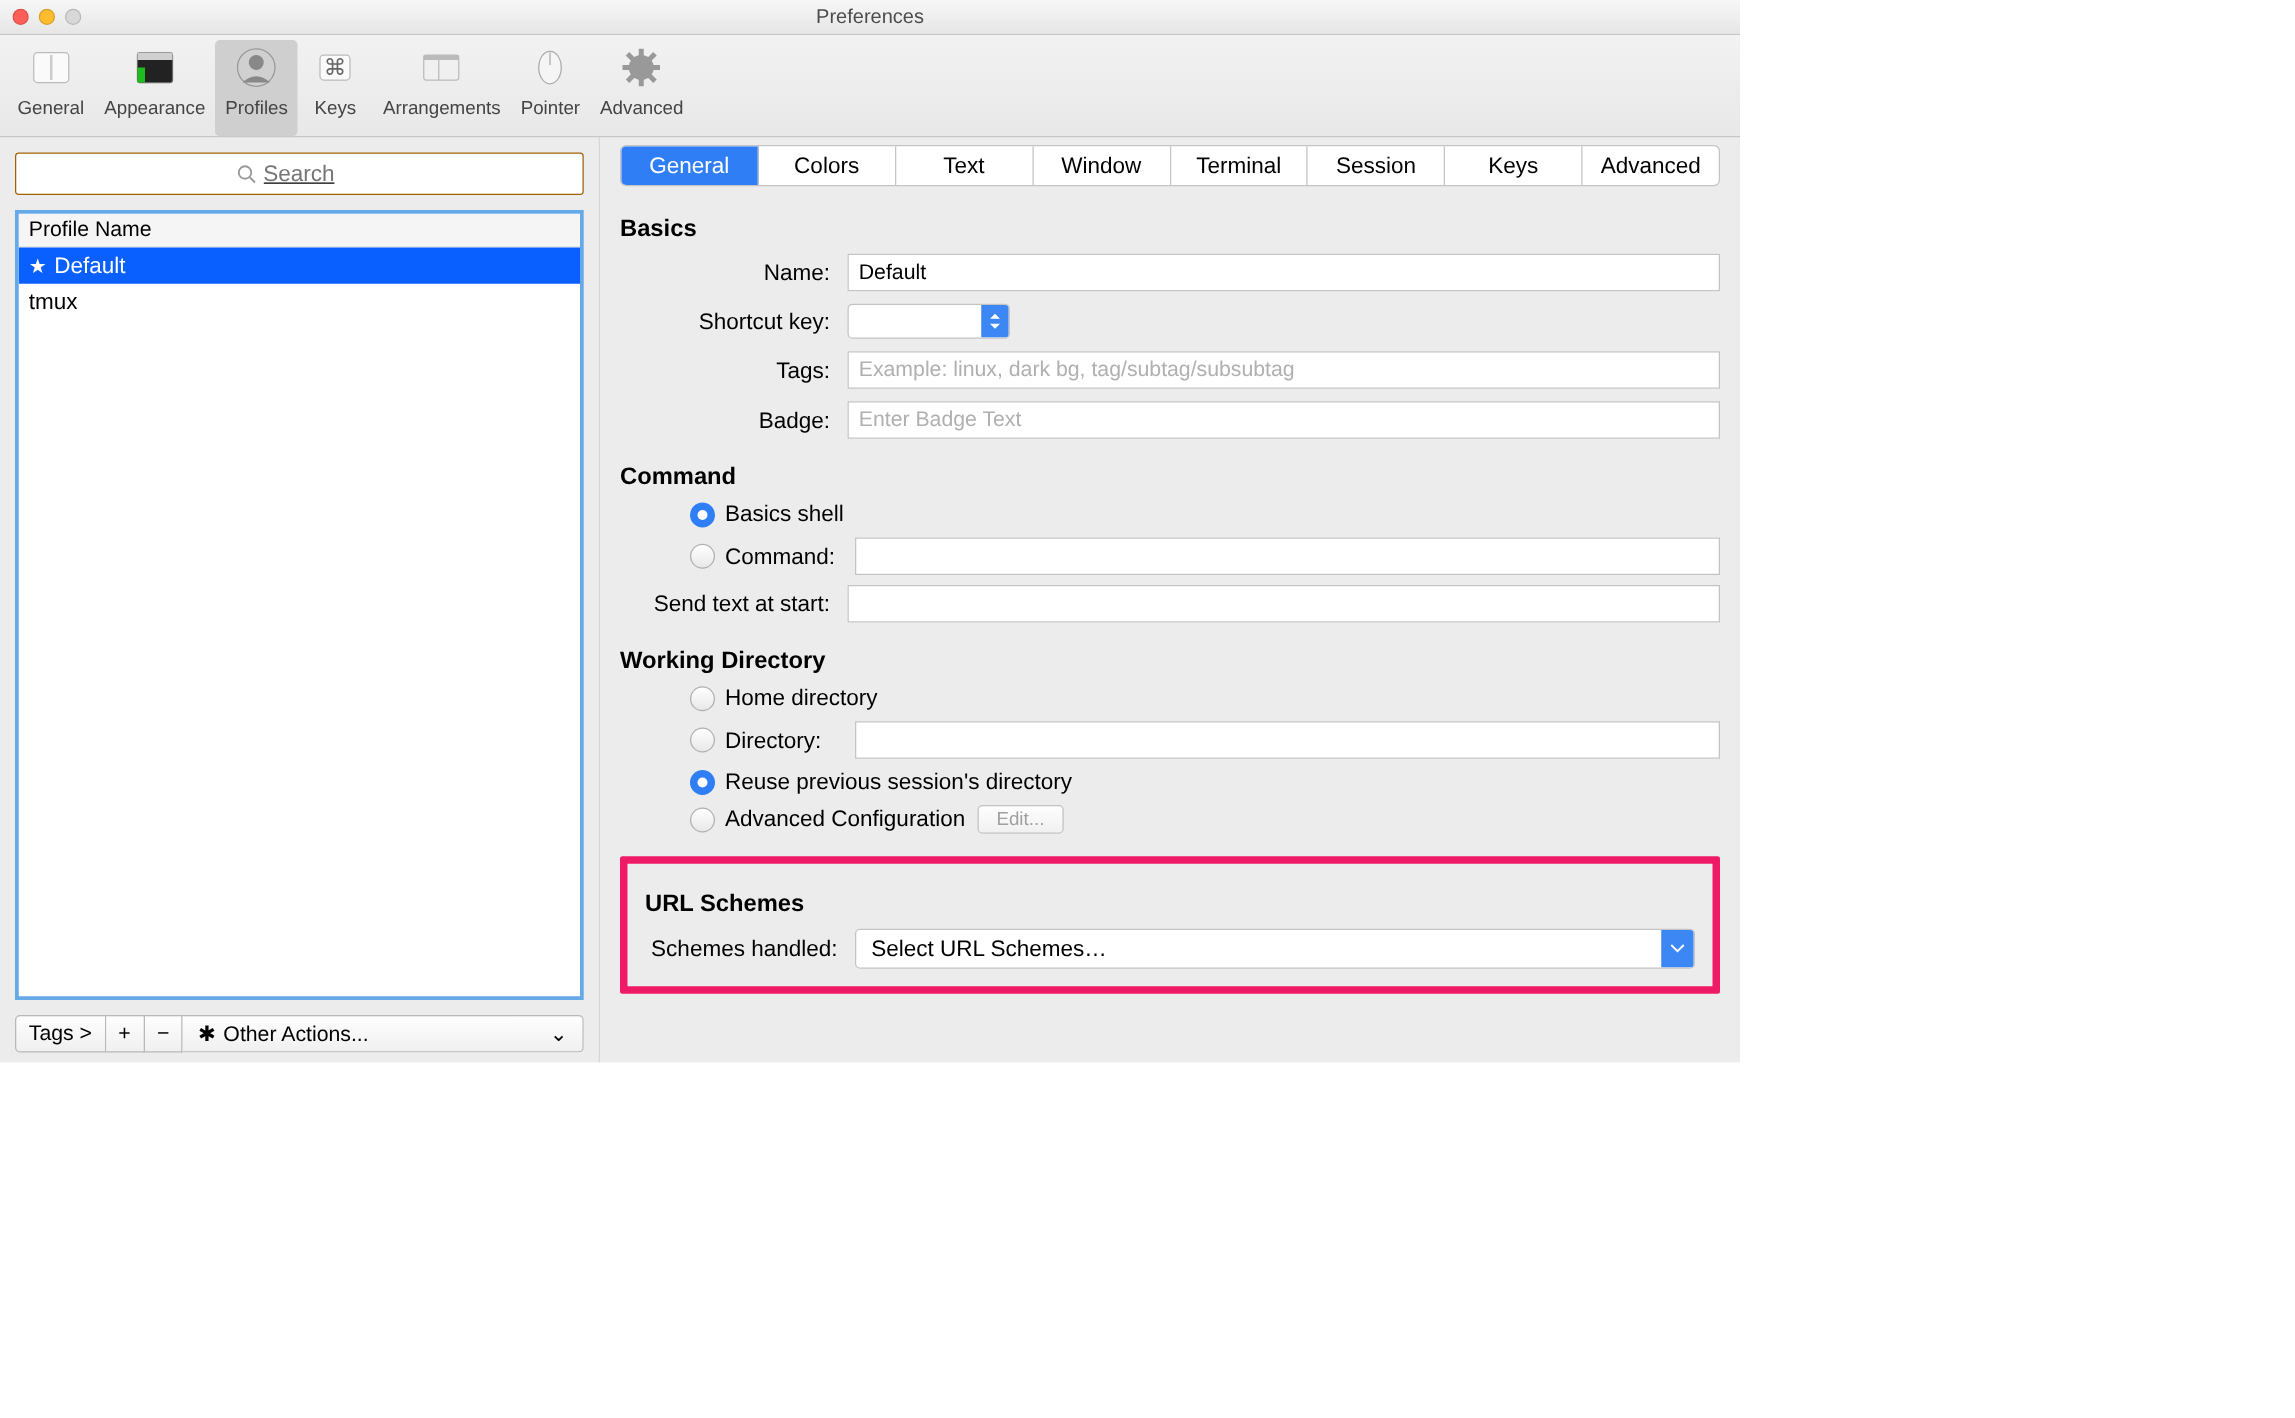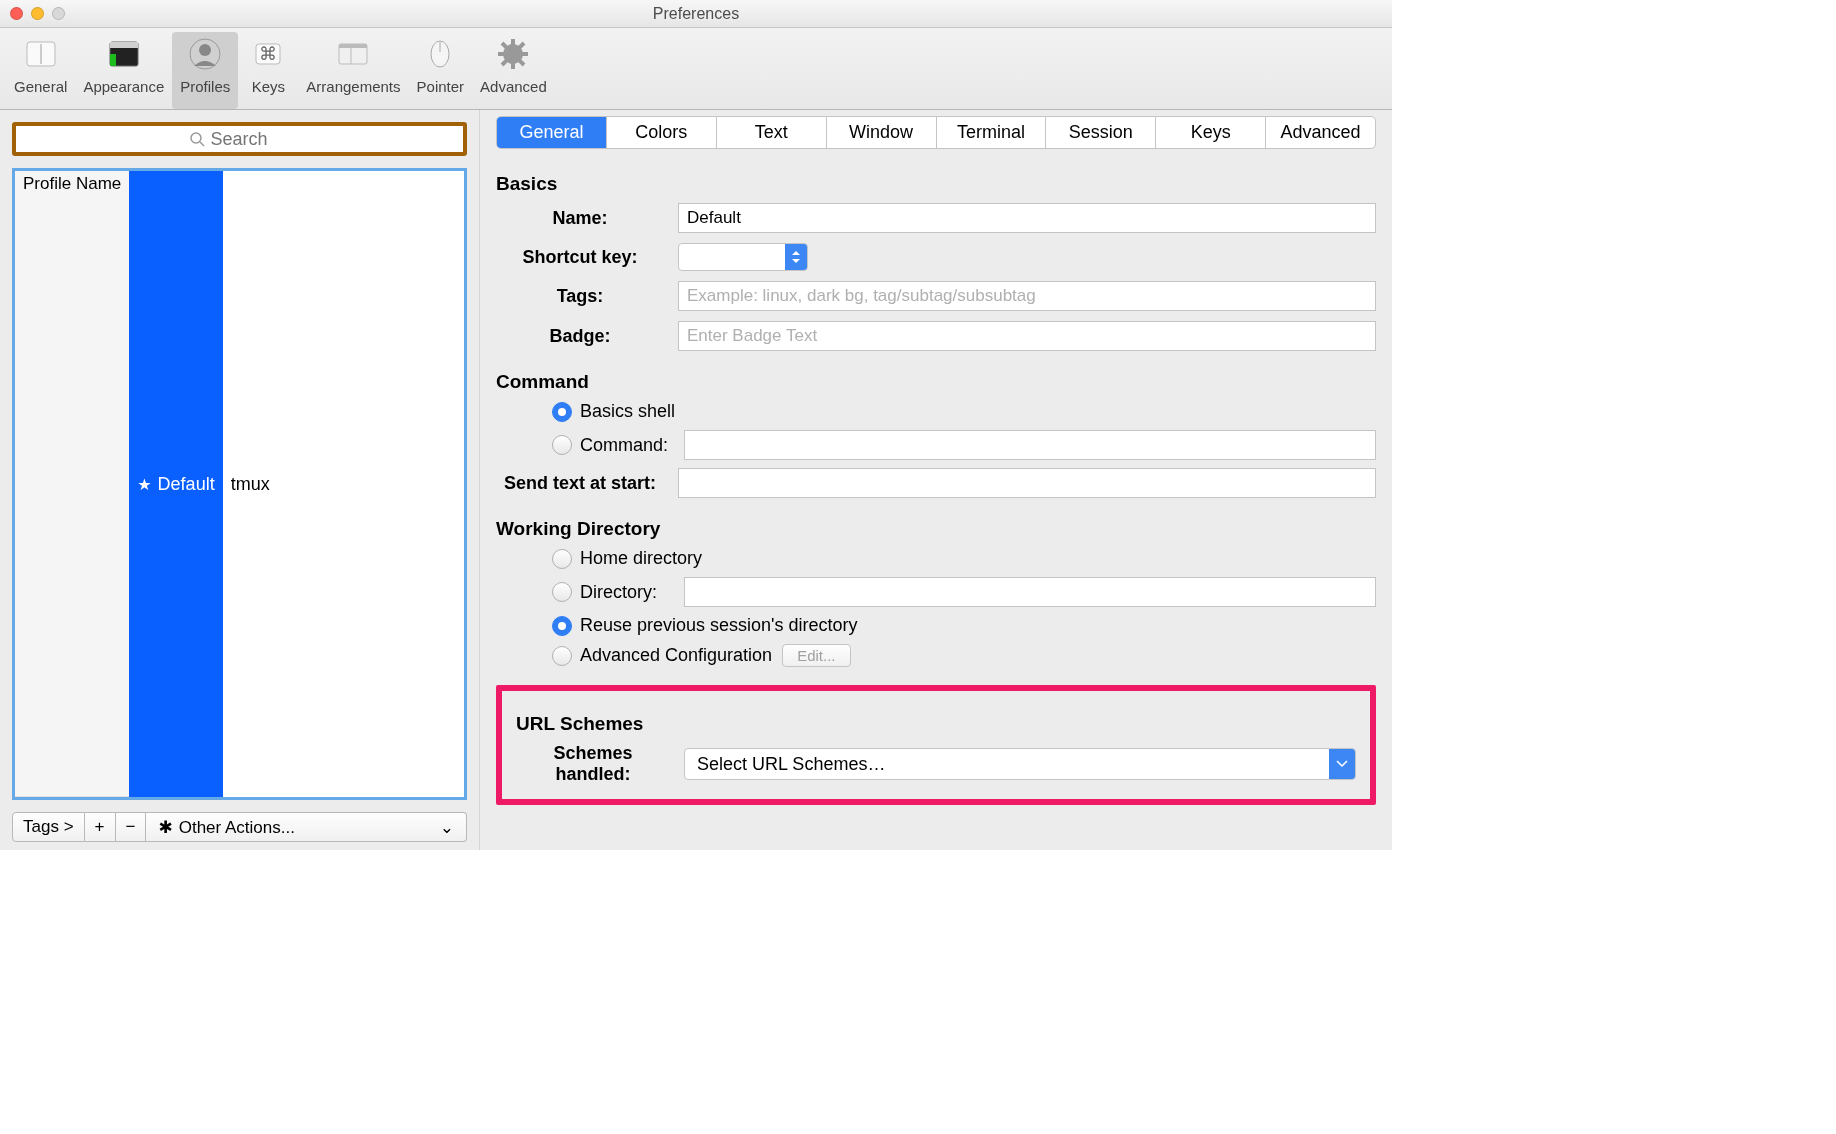--- a/index.html
+++ b/index.html
@@ -56,37 +56,38 @@
   background: #ececec;
 }
 .sidebar {
   width: 480px;
   padding: 12px 12px 0 12px;
   display: flex; flex-direction: column;
   border-right: 1px solid #d6d6d6;
 }
 .search-wrap {
   background: #fff;
-  border: 4px solid #a16207;
+  border: 1px solid #a16207;
   border-radius: 3px;
   height: 34px;
   display: flex; align-items: center; justify-content: center;
   margin-bottom: 12px;
+  text-decoration: underline;
 }
 .search-wrap svg { margin-right: 6px; }
 .search-wrap input {
   border: none; outline: none;
   font-size: 18px; width: 80px;
   background: transparent;
 }
 .profile-list {
   flex: 1;
   background: #fff;
   border: 3px solid #65a9e6;
-  display: flex; 
+  display: flex; flex-direction: column;
   overflow: hidden;
 }
 .profile-header {
   padding: 3px 8px;
   font-size: 17px;
   border-bottom: 1px solid #e0e0e0;
   background: #f5f5f5;
 }
 .profile-row {
   padding: 4px 8px;
@@ -142,24 +143,23 @@
 .tab.active { background: #2f7ef6; color: #fff; }
 
 .section-title { font-weight: bold; font-size: 19px; margin: 10px 0 8px 0; }
 .form-row {
   display: flex;
   align-items: center;
   margin-bottom: 10px;
 }
 .form-label {
   width: 182px;
-  text-align: center;
+  text-align: right;
   padding-right: 14px;
   font-size: 18px;
-  font-weight: bold;
 }
 .text-input {
   flex: 1;
   height: 30px;
   border: 1px solid #c4c4c4;
   border-radius: 0;
   background: #fff;
   padding: 0 8px;
   font-size: 17px;
   outline: none;

